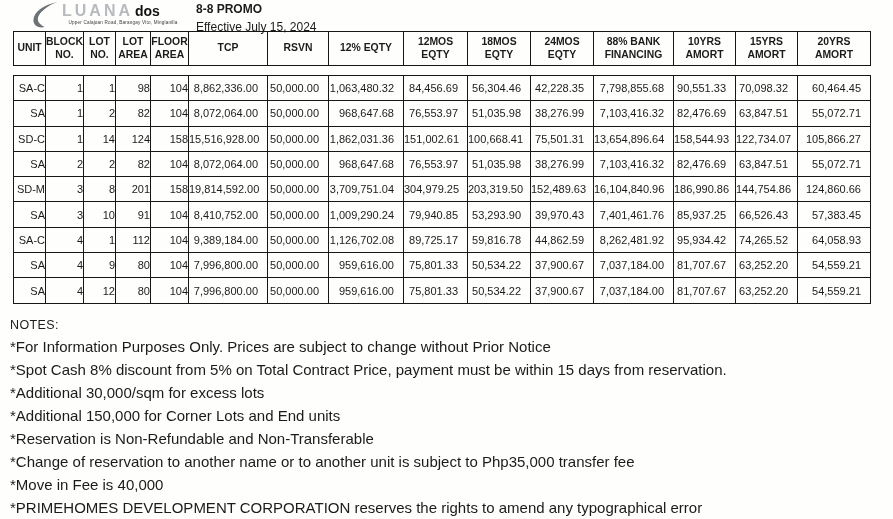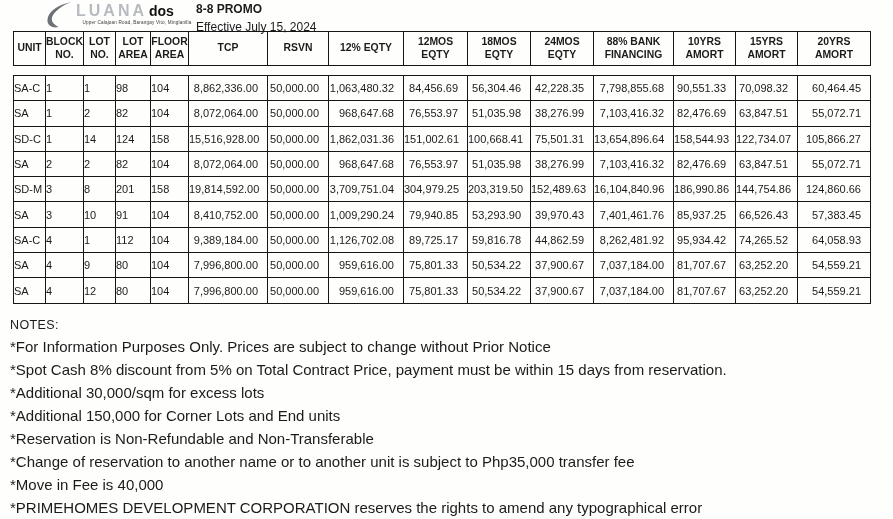--- a/index.html
+++ b/index.html
@@ -1,42 +1,42 @@
 <!DOCTYPE html>
 <html><head>
 <meta charset="utf-8">
 <style>
   html,body{margin:0;padding:0;background:#ffffff;}
   .sheet{
     position:relative;width:893px;height:519px;background:#fefefd;
     font-family:"Liberation Sans",sans-serif;color:#1b1b1b;overflow:hidden;
   }
   
-  .logo{position:absolute;left:44px;top:0;width:160px;height:44px;}
+  .logo{position:absolute;left:30px;top:0;width:160px;height:44px;}
   .logo-mark{position:absolute;left:0;top:1px;width:34px;height:27px;}
   .brand-line{position:absolute;left:32px;top:2px;white-space:nowrap;}
   .brand{font-size:16px;font-weight:bold;letter-spacing:3px;color:#b7bbbf;}
   .brand-suffix{font-size:14px;font-weight:bold;color:#111;margin-left:2px;}
   .logo-addr{position:absolute;left:28px;top:20px;width:130px;text-align:center;
     font-size:4.6px;color:#3c3c3c;white-space:nowrap;letter-spacing:.2px;}
   .promo{position:absolute;left:196px;top:2px;}
   .promo-title{font-size:12px;font-weight:bold;}
   .promo-date{font-size:12px;margin-top:4px;}
   
   table{border-collapse:collapse;table-layout:fixed;}
   .hdr-table{position:absolute;top:31px;left:13px;width:857px;}
   .hdr-table th{
     border:1.8px solid #161616;font-size:10.4px;font-weight:bold;line-height:1.2;
     white-space:pre-line;height:33px;padding:0;text-align:center;vertical-align:middle;
   }
   .body-table{position:absolute;top:75px;left:13px;width:857px;}
   .body-table td{
     border:1.6px solid #161616;font-size:11px;height:24.3px;padding:0;vertical-align:middle;
   }
-  td.c{text-align:left;margin-left:48px;}
+  td.c{text-align:right;margin-left:48px;}
   td.r{text-align:right;padding-right:9px;}
   td.b{font-weight:normal;}
   
   .notes{position:absolute;left:10px;top:298px;width:780px;margin-top:20px;}
   .notes-heading{font-size:12.5px;letter-spacing:.4px;}
   .note-item{font-size:15px;margin-top:6px;white-space:nowrap;}
 </style>
 </head>
 <body>
 

